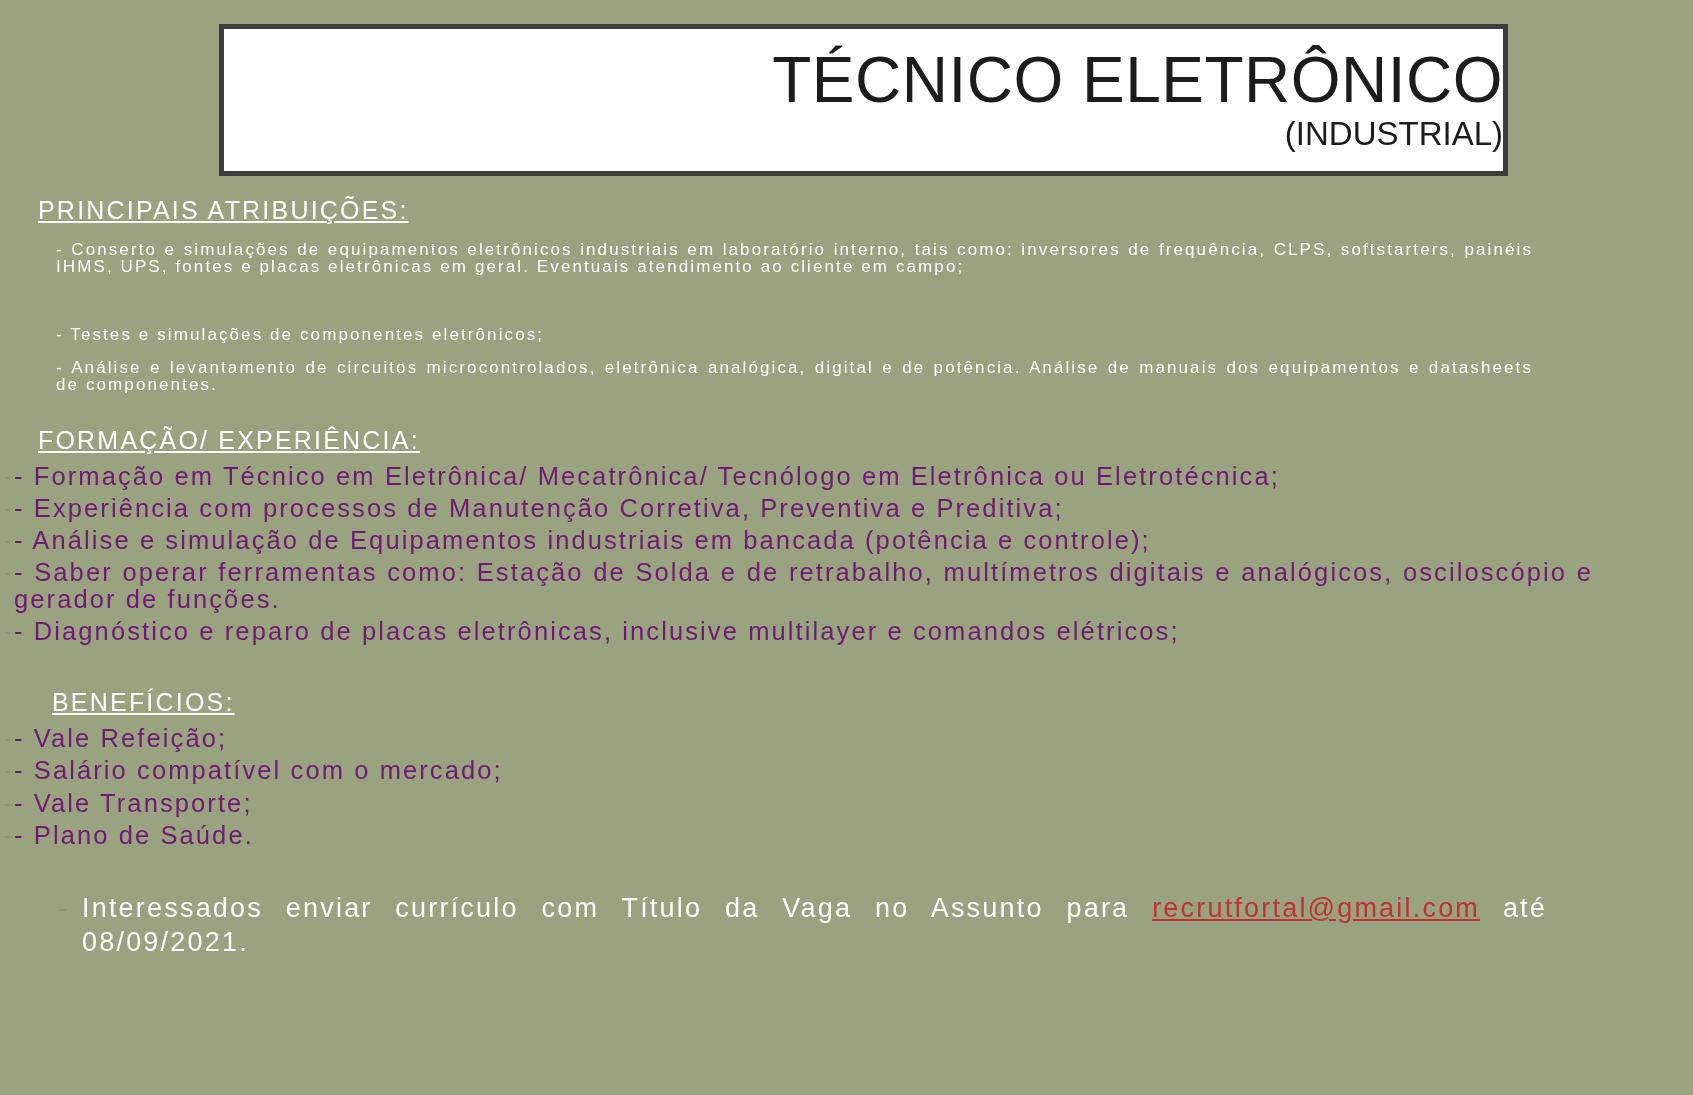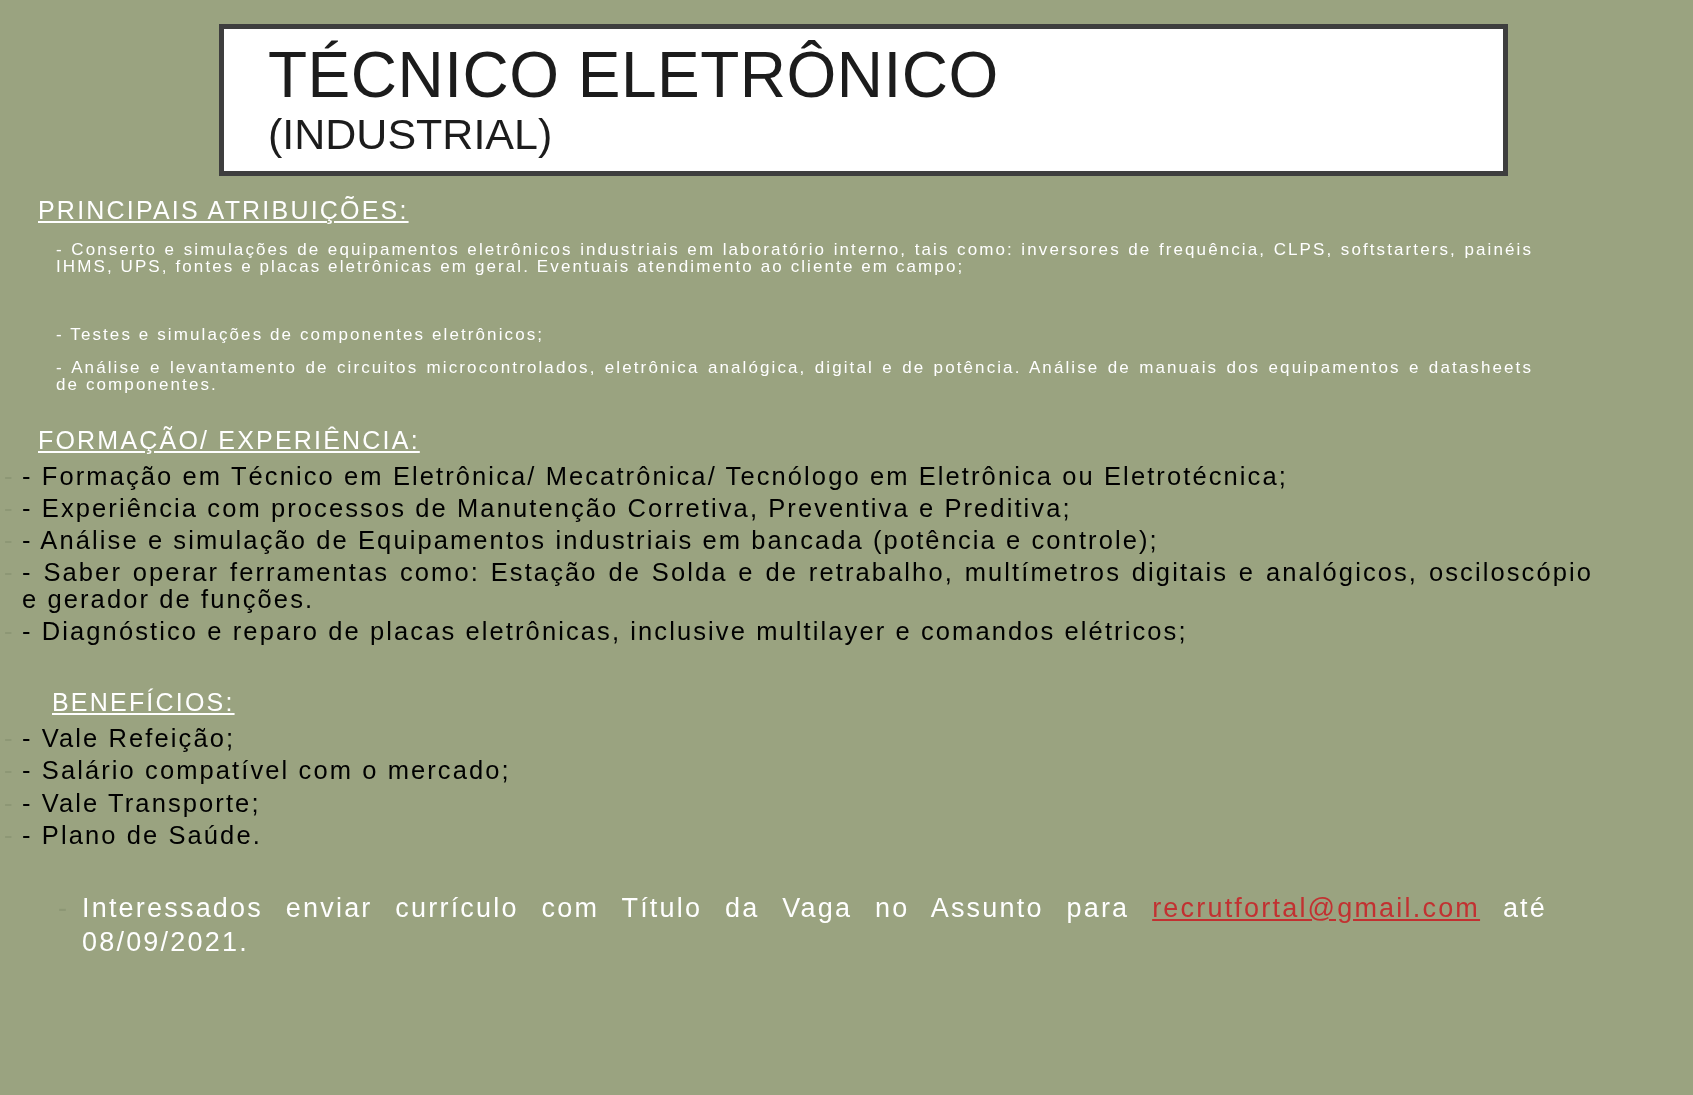--- a/index.html
+++ b/index.html
@@ -24,34 +24,33 @@
     position: absolute;
     left: 219px;
     top: 24px;
     width: 1289px;
     height: 152px;
     background: #ffffff;
     border: 5px solid #3e3e3e;
     box-sizing: border-box;
     display: flex;
     flex-direction: column;
-    align-items: flex-start;
+    align-items: flex-end;
     justify-content: center;
-    padding-left: 44px;
   }
   .title-main {
     font-size: 64px;
     color: #1c1c1c;
     letter-spacing: 0.5px;
     line-height: 1.05;
     font-weight: normal;
     white-space: nowrap;
   }
   .title-sub {
-    font-size: 43px;
+    font-size: 33px;
     color: #1c1c1c;
     line-height: 1.1;
     margin-top: 2px;
     white-space: nowrap;
   }
 
   
   .content {
     position: absolute;
     left: 0;
@@ -87,23 +86,23 @@
   ul.bullets {
     list-style: none;
     margin: 0;
     padding: 0;
   }
   ul.bullets li {
     position: relative;
     font-size: 25.5px;
     letter-spacing: 2.1px;
     line-height: 1.03;
-    color: #000000;
+    color: #701a75;
     text-align: justify;
-    padding-left: 22px;
+    padding-left: 14px;
     margin-bottom: 6px;
   }
   ul.bullets li::before {
     content: "-";
     position: absolute;
     left: 4px;
     top: 0;
     color: #8d9775;
   }
   .block-2 {

